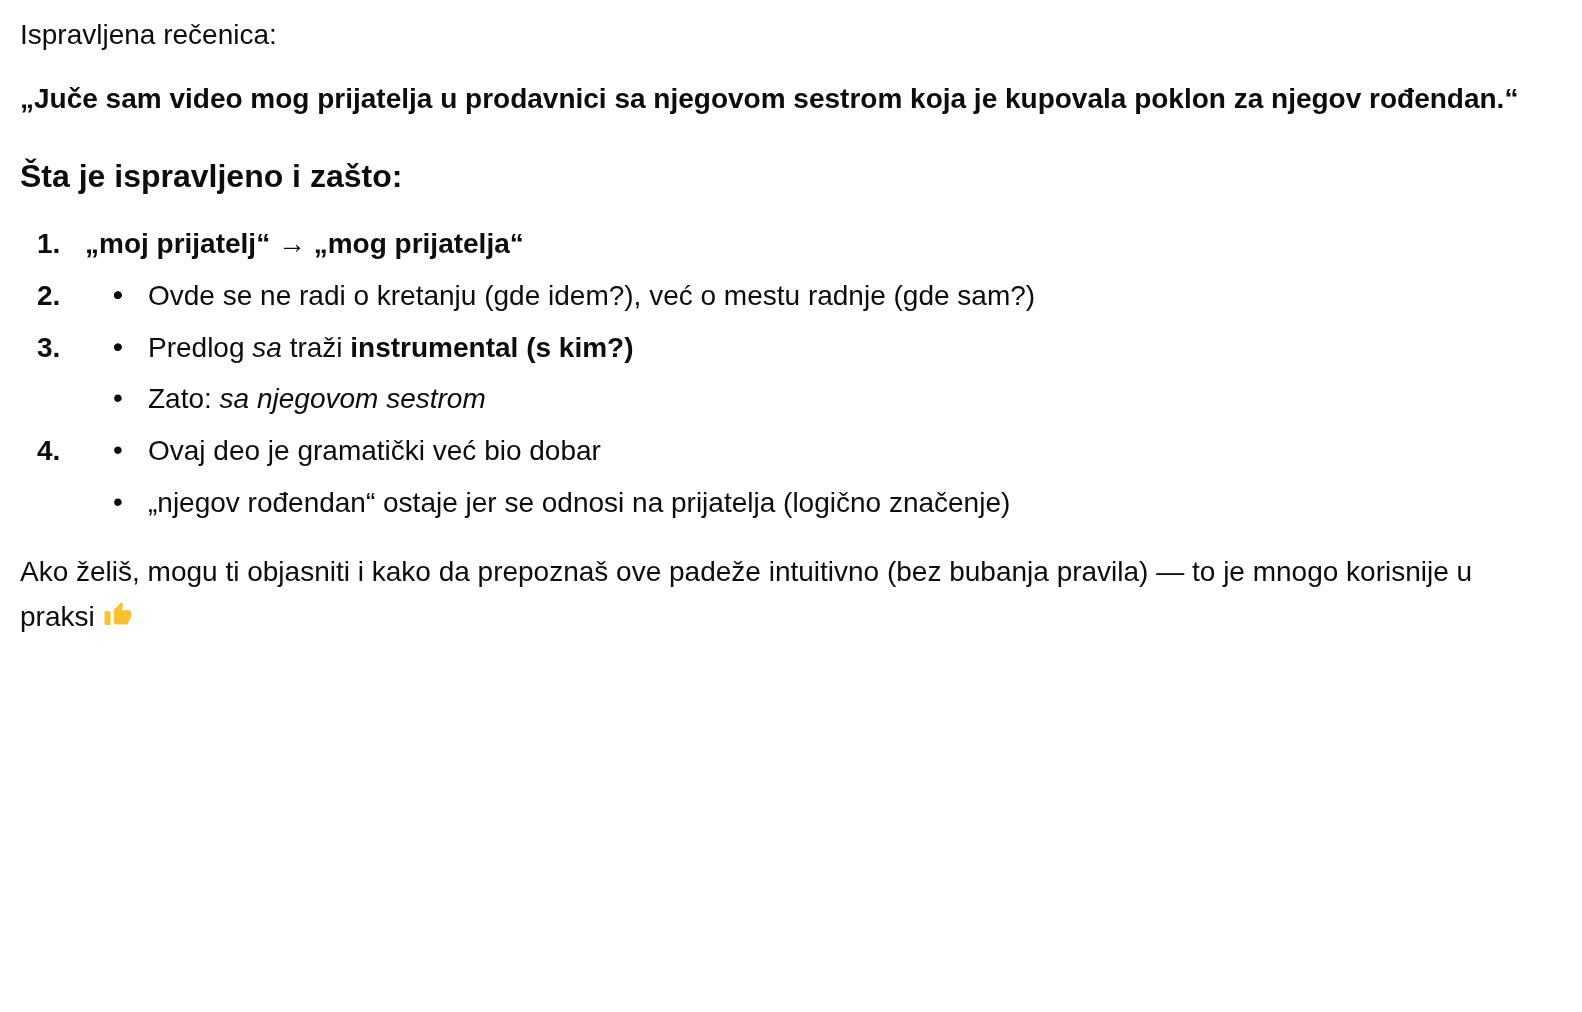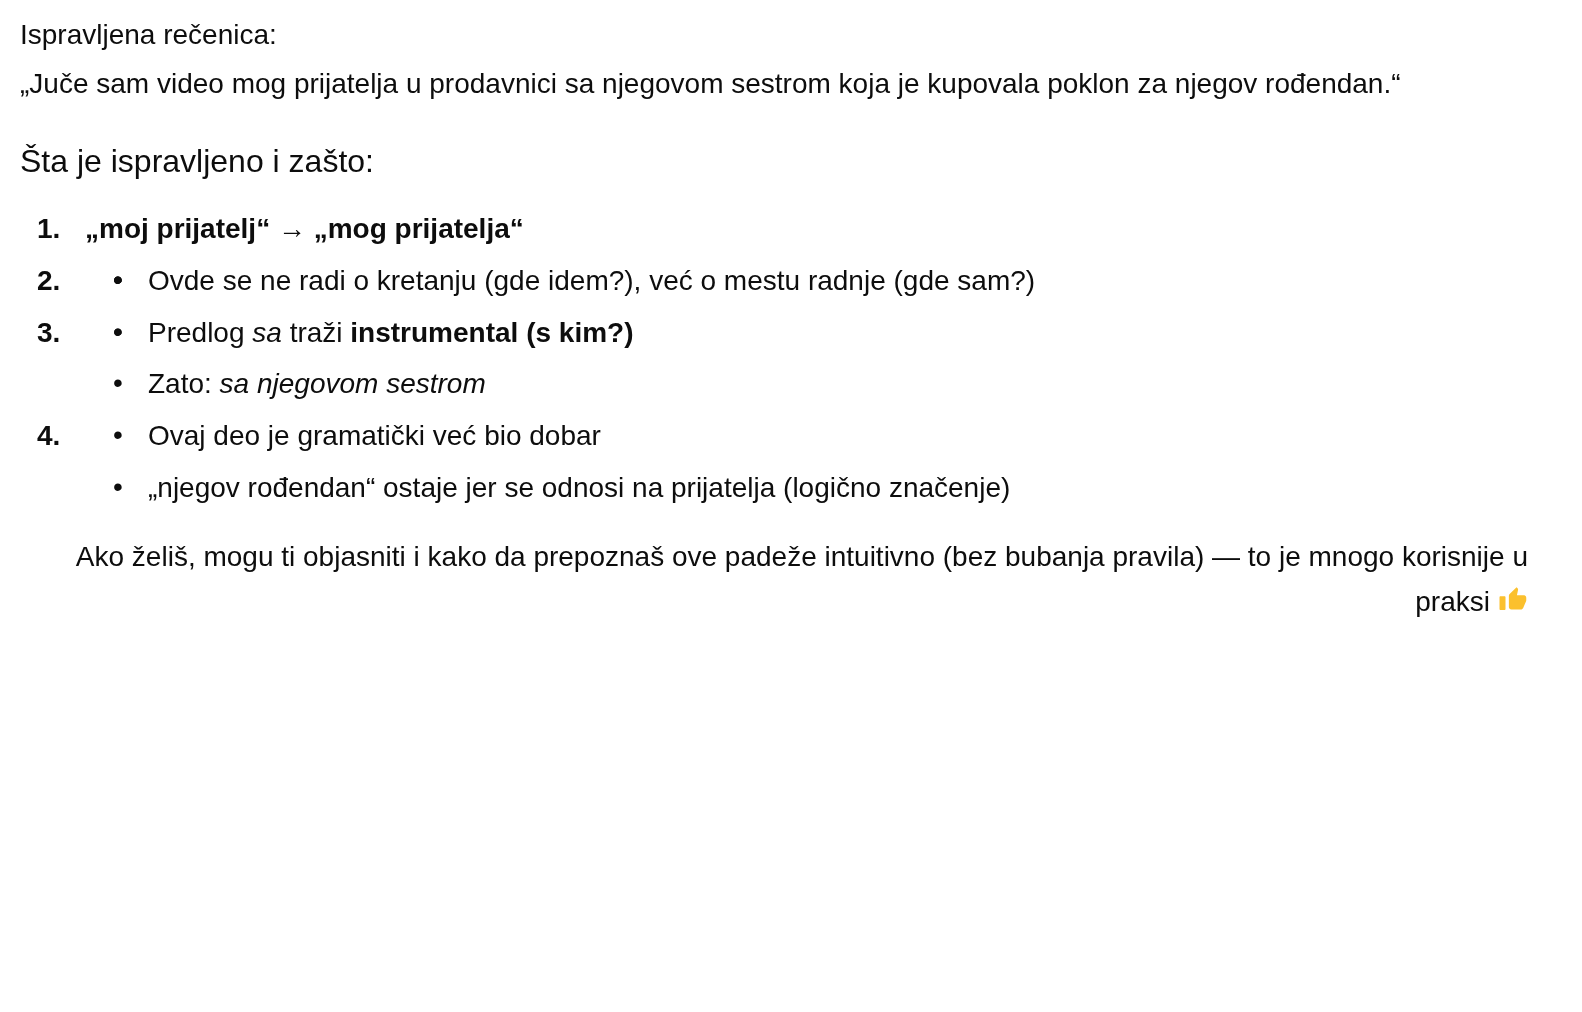--- a/index.html
+++ b/index.html
@@ -8,31 +8,31 @@
     width: 1582px;
     min-height: 1012px;
     color: #0d0d0d;
     font-family: "Liberation Sans", "DejaVu Sans", sans-serif;
     font-size: 28px;
     line-height: 1.6;
     padding: 13px 20px 12px 20px;
   }
   .content { max-width: 1508px; }
 
-  .intro { margin-bottom: 4px; }
+  .intro { margin-bottom: 19px; }
 
   .sentence {
-    font-weight: 400;
+    font-weight: 700;
     margin-bottom: 31px;
   }
 
   .heading {
     font-size: 32px;
     line-height: 1.45;
-    font-weight: 400;
+    font-weight: 700;
     margin-bottom: 23px;
   }
 
   .oitem-title {
     position: relative;
     padding-left: 65px;
     font-weight: 700;
     margin-bottom: 7px;
   }
   .oitem-title .num {
@@ -50,21 +50,20 @@
     position: absolute;
     left: 93px;
     top: -1px;
   }
 
   em { font-style: italic; }
   strong { font-weight: 700; }
 
   .closing {
     margin-top: 24px;
-    text-align: right;
   }
   .emoji-icon {
     display: inline-block;
     vertical-align: -4px;
     margin-left: 8px;
     width: 30px;
     height: 30px;
   }
 </style>
 </head>

